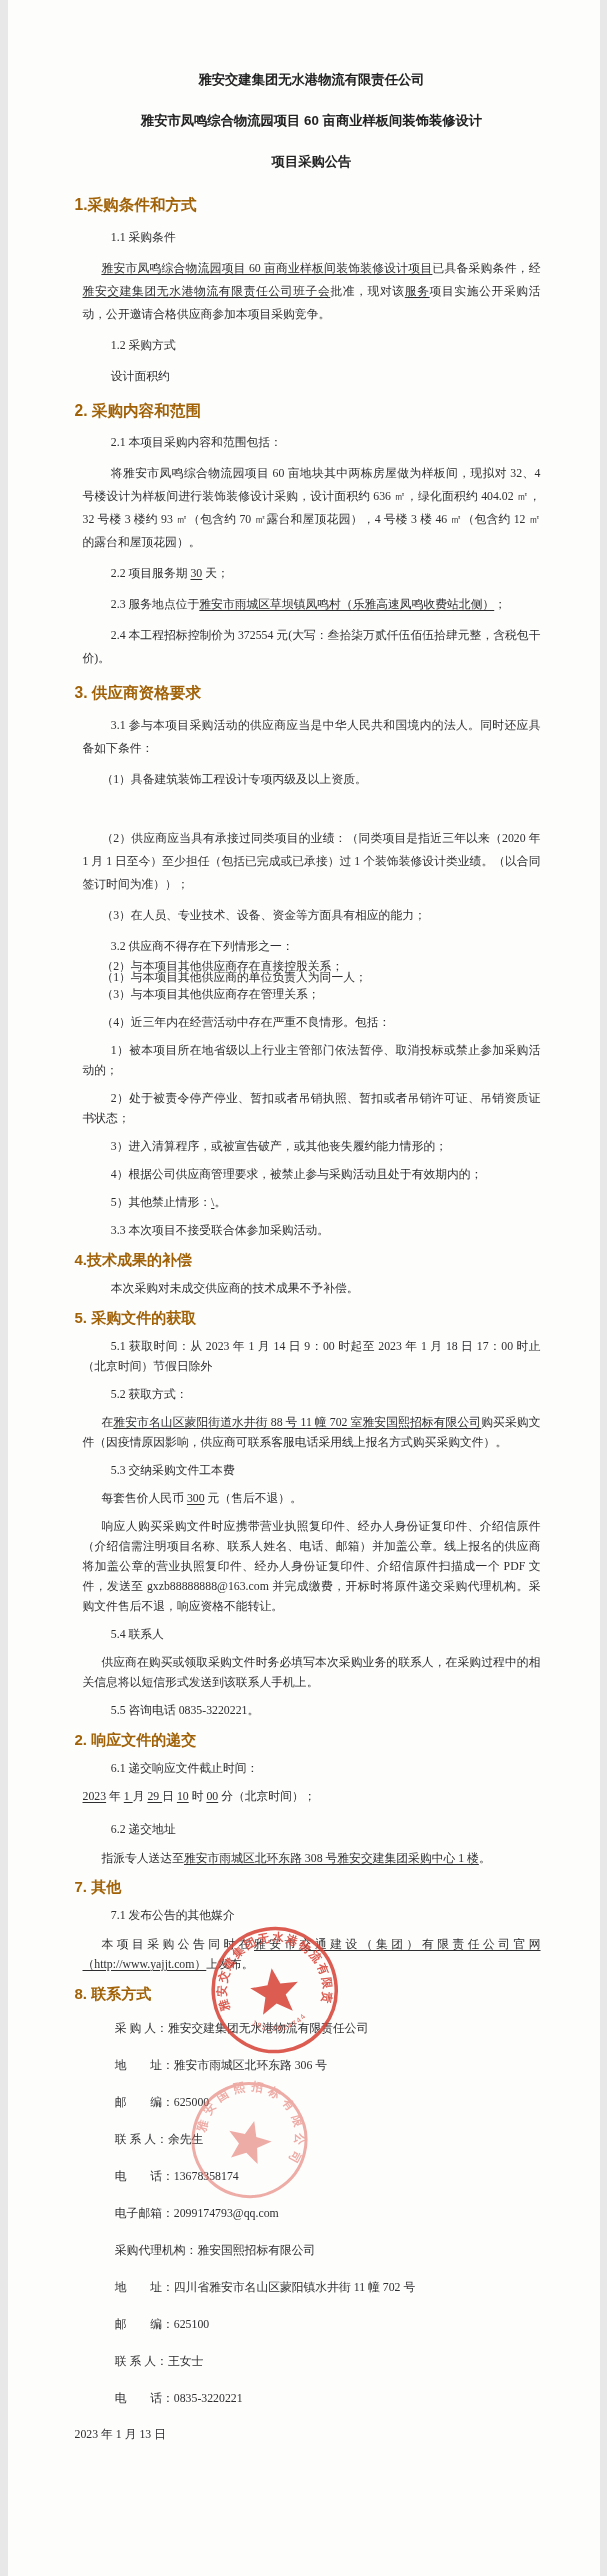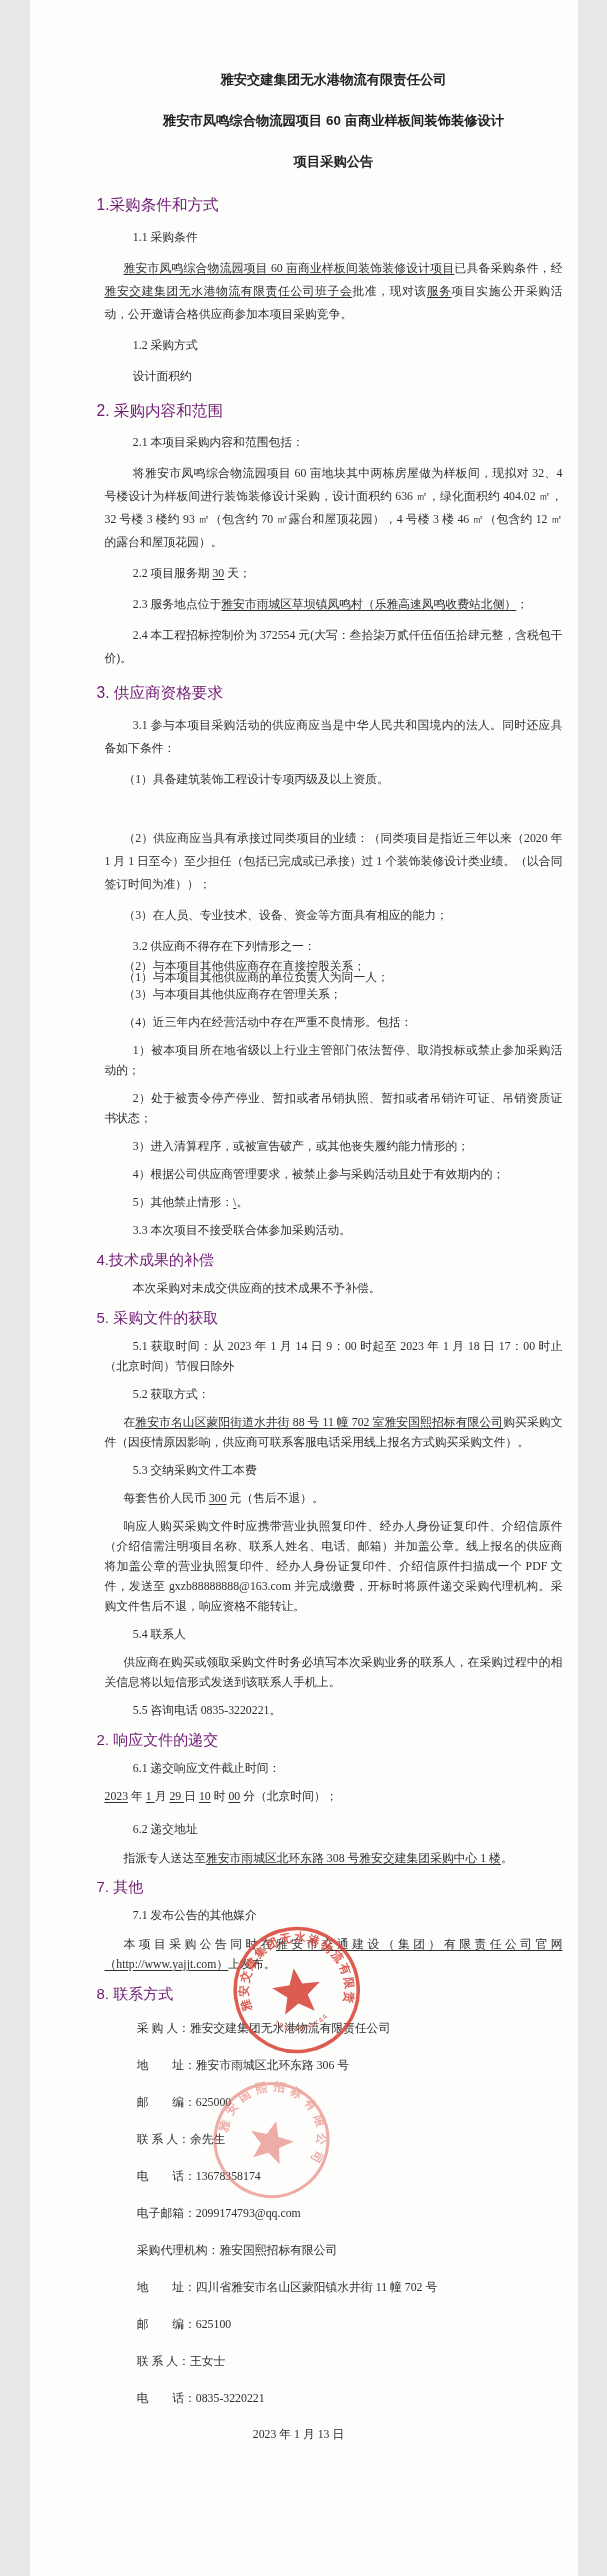--- a/index.html
+++ b/index.html
@@ -1,52 +1,52 @@
 <!DOCTYPE html>
 <html style="font-size:12px"><head>
 <meta charset="utf-8">
 <style>
   html,body{margin:0;padding:0;background:#e8e8e8;}
   .sheet{
     position:relative;
-    width:548px;height:2576px;
+    width:592px;height:2576px;
     background:#fdfdfc;
     margin:0 auto;
     overflow:hidden;
     font-family:"Liberation Serif","DejaVu Serif",serif;
     color:#2e2e30;
   }
   .col{position:absolute;left:67px;width:474px;}
   .pg1{top:0;}
   .pg2{top:948px;}
   .pg3{top:1811px;}
   .title{
     text-align:center;font-weight:bold;font-size:13.3px;
     line-height:41px;margin:0;color:#222;
     font-family:"Liberation Sans","DejaVu Sans",sans-serif;
   }
   .title-block{padding-top:59px;margin-bottom:10.6px;}
   .h{
     font-family:"Liberation Sans","DejaVu Sans",sans-serif;
-    font-weight:normal;font-size:15.6px;color:#701a75;
+    font-weight:bold;font-size:15.6px;color:#a16207;
     margin:12px 0 10.6px 0;line-height:21px;
   }
   .pg2 .h{margin:9px 0 7.6px 0;font-size:15px;}
   .pg3 .h{margin:7.6px 0 7.6px 0;font-size:15px;}
   .b{font-size:11.8px;line-height:23px;margin:8px;text-align:justify;}
   .pg2 .b{line-height:20px;}
   .pg3 .b{line-height:20.5px;}
   .ind{text-indent:2.4em;}
   .ind1{text-indent:1.6em;}
   .gap{height:20px;}
   .u{text-decoration:underline;text-underline-offset:2.3px;}
   .contact{font-size:11.8px;line-height:25px;margin:12px;text-indent:2.4em;}
   .date-line{
     font-size:11.8px;line-height:23px;margin-top:9px;
-    text-align:center;padding-right:70px;
+    text-align:left;padding-right:70px;
   }
   .seal{position:absolute;pointer-events:none;}
   .seal1{left:200px;top:1923px;transform:rotate(-8deg);opacity:.88;}
   .seal2{left:177px;top:2076px;transform:rotate(14deg);opacity:.55;}
 </style>
 </head>
 <body>
 
 <div class="sheet">
 

